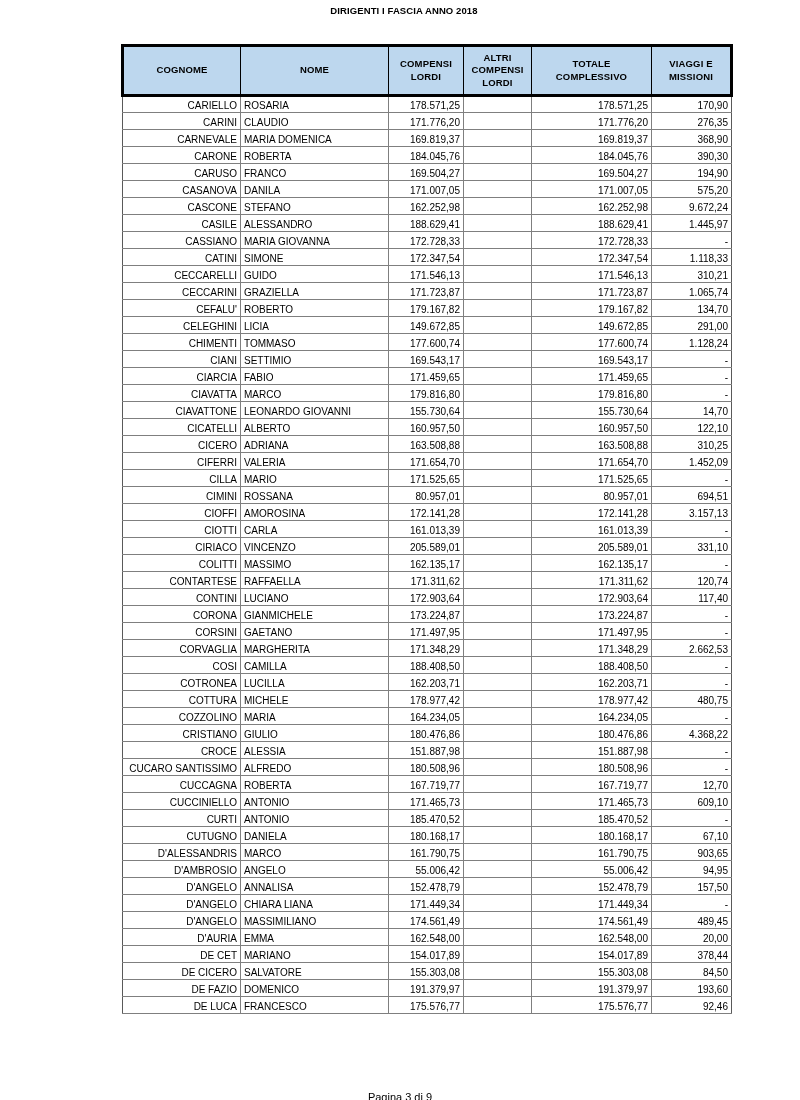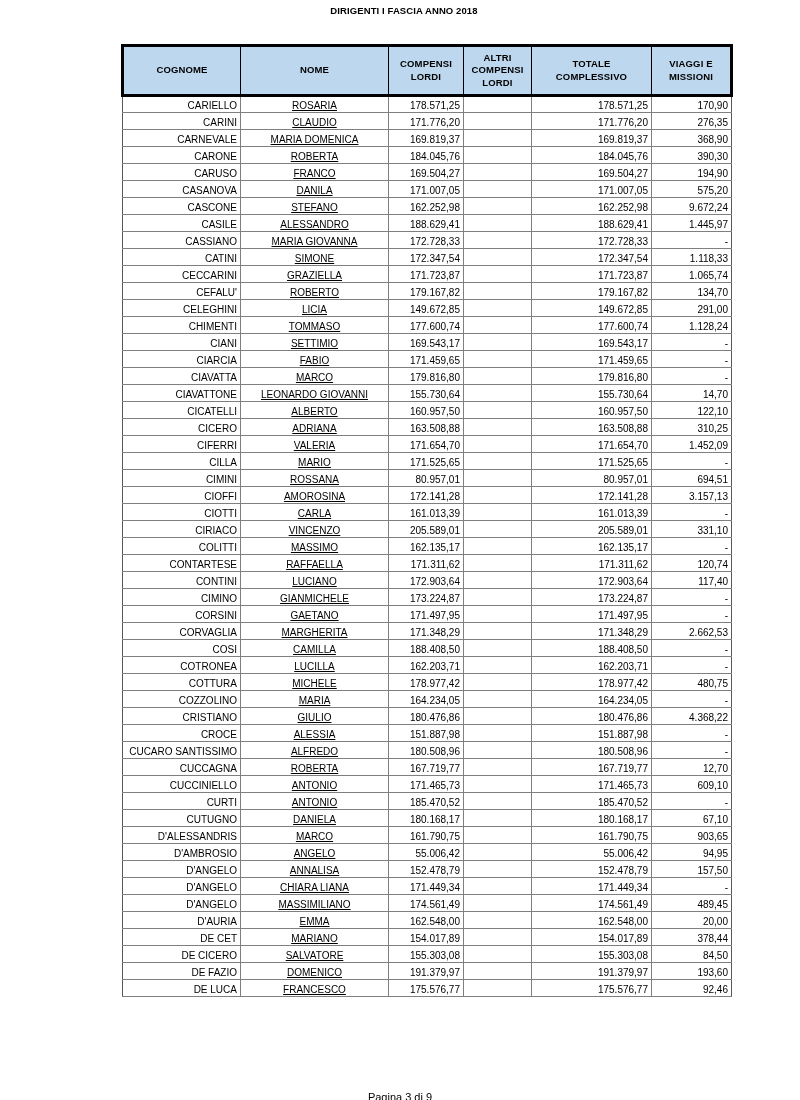--- a/index.html
+++ b/index.html
@@ -68,21 +68,21 @@
     vertical-align: bottom;
     white-space: nowrap;
     overflow: hidden;
     box-sizing: border-box;
     font-size: 10px;
   }
   table.grid tbody tr td:first-child { border-left: 1px solid #595959; }
   table.grid tbody tr td:last-child  { border-right: 1px solid #595959; }
 
   td.c-cognome { width: 118px; text-align: right;  white-space: normal; }
-  td.c-nome    { width: 148px; text-align: center; text-decoration: underline;  }
+  td.c-nome    { width: 148px; text-align: left;  }
   td.c-comp    { width: 75px;  text-align: right; }
   td.c-altri   { width: 68px;  text-align: right; }
   td.c-tot     { width: 120px; text-align: right; }
   td.c-viaggi  { width: 80px;  text-align: right; }
 
   th.h-cognome { width: 118px; }
   th.h-nome    { width: 148px; }
   th.h-comp    { width: 75px;  }
   th.h-altri   { width: 68px;  }
   th.h-tot     { width: 120px; }
@@ -209,20 +209,28 @@
         </tr>
         <tr>
           <td class="c-cognome">CATINI</td>
           <td class="c-nome">SIMONE</td>
           <td class="c-comp">172.347,54</td>
           <td class="c-altri"></td>
           <td class="c-tot">172.347,54</td>
           <td class="c-viaggi">1.118,33</td>
         </tr>
         <tr>
+          <td class="c-cognome">CECCARELLI</td>
+          <td class="c-nome">GUIDO</td>
+          <td class="c-comp">171.546,13</td>
+          <td class="c-altri"></td>
+          <td class="c-tot">171.546,13</td>
+          <td class="c-viaggi">310,21</td>
+        </tr>
+        <tr>
           <td class="c-cognome">CECCARINI</td>
           <td class="c-nome">GRAZIELLA</td>
           <td class="c-comp">171.723,87</td>
           <td class="c-altri"></td>
           <td class="c-tot">171.723,87</td>
           <td class="c-viaggi">1.065,74</td>
         </tr>
         <tr>
           <td class="c-cognome">CEFALU'</td>
           <td class="c-nome">ROBERTO</td>
@@ -361,21 +369,21 @@
         </tr>
         <tr>
           <td class="c-cognome">CONTINI</td>
           <td class="c-nome">LUCIANO</td>
           <td class="c-comp">172.903,64</td>
           <td class="c-altri"></td>
           <td class="c-tot">172.903,64</td>
           <td class="c-viaggi">117,40</td>
         </tr>
         <tr>
-          <td class="c-cognome">CIMINO</td>
+          <td class="c-cognome">CORONA</td>
           <td class="c-nome">GIANMICHELE</td>
           <td class="c-comp">173.224,87</td>
           <td class="c-altri"></td>
           <td class="c-tot">173.224,87</td>
           <td class="c-viaggi">-</td>
         </tr>
         <tr>
           <td class="c-cognome">CORSINI</td>
           <td class="c-nome">GAETANO</td>
           <td class="c-comp">171.497,95</td>

